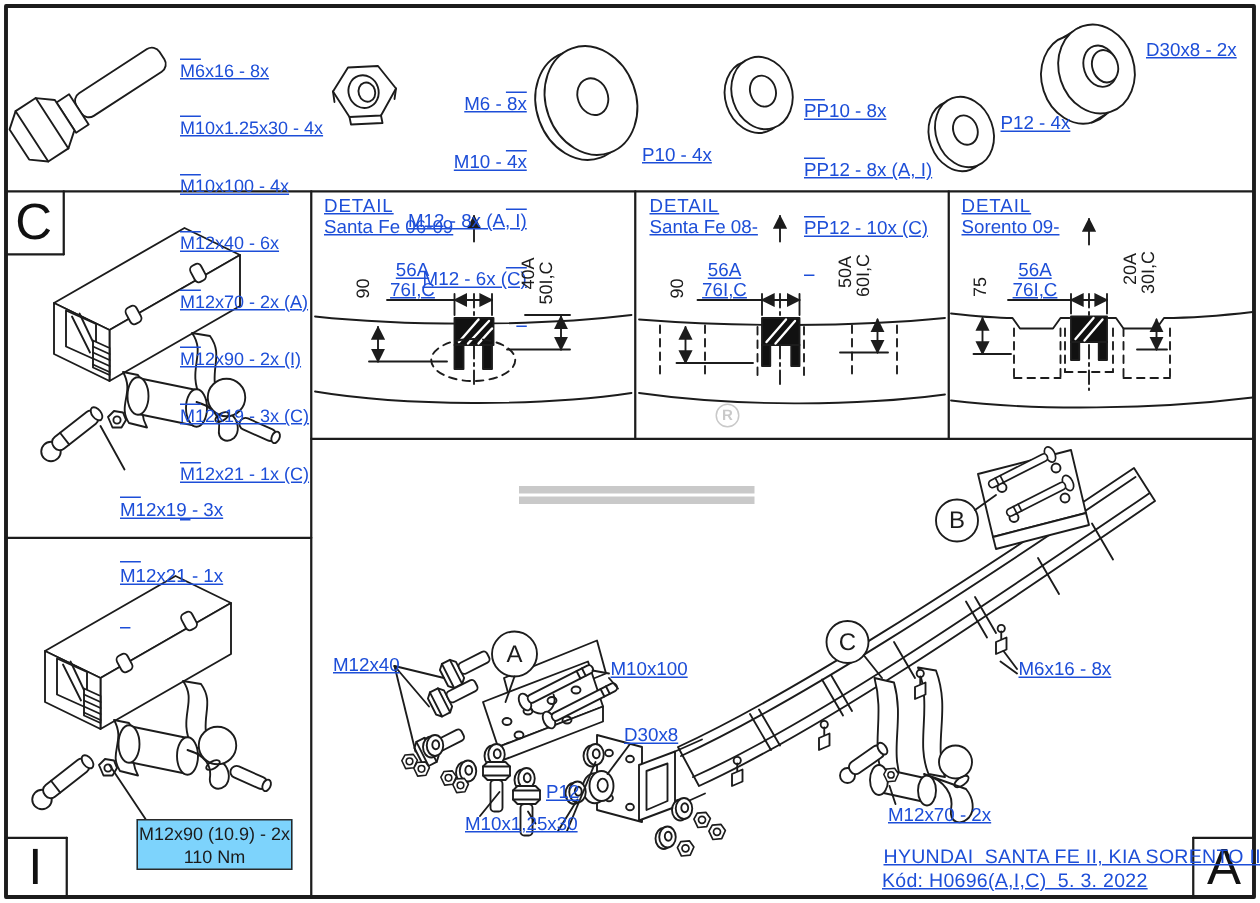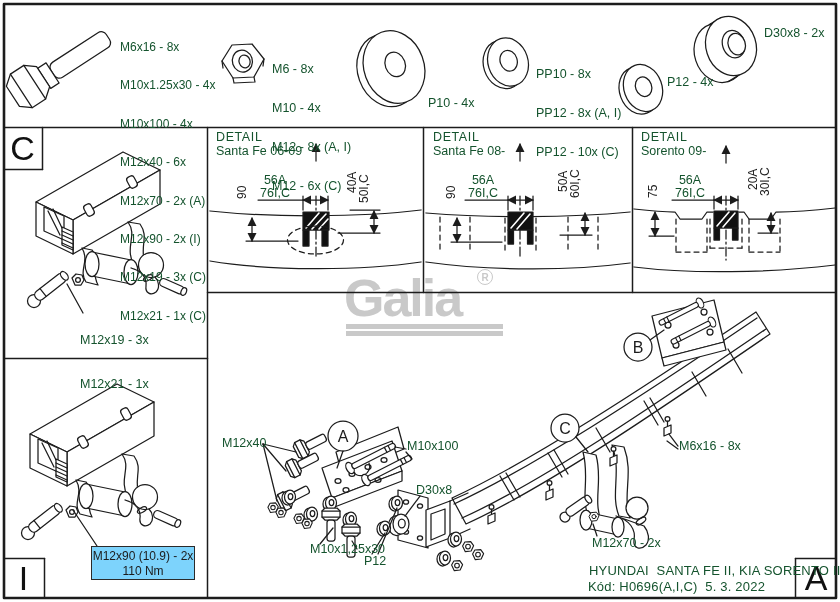--- a/index.html
+++ b/index.html
@@ -1,42 +1,41 @@
 <!DOCTYPE html>
 <html><head>
 <meta charset="utf-8">
 <style>
   html,body{margin:0;padding:0;background:#888;}
   .sheet{
     position:relative;width:840px;height:602px;background:#ffffff;
     font-family:"Liberation Sans",sans-serif;color:#1c1c1c;overflow:hidden;
   }
   .sheet svg{position:absolute;left:0;top:0;z-index:2;}
-  .lbl{position:absolute;z-index:3;font-size:12.5px;line-height:13px;color:#14532d;white-space:pre;}
+  .lbl{position:absolute;z-index:3;font-size:12.5px;line-height:13px;color:#1d4ed8;white-space:pre;text-decoration:underline;}
   .list div{white-space:pre;}
   .bolt-list div{line-height:12.4px;font-size:12px;}
   .nut-list div,.pp-list div{line-height:13px;font-size:12.5px;}
   .vlbl{position:absolute;z-index:3;font-size:12px;color:#1c1c1c;transform:rotate(-90deg);transform-origin:0 0;white-space:pre;}
   .corner-letter{position:absolute;z-index:3;display:flex;align-items:center;justify-content:center;font-size:34px;font-weight:400;color:#111;}
   .balloon-letter{position:absolute;z-index:3;width:30px;text-align:center;font-size:16px;color:#1c1c1c;}
   .detail-title{letter-spacing:.6px;font-size:12.5px;}
   .torque-box{position:absolute;z-index:3;border:1.3px solid #2a2a2a;background:#7dd3fc;
     width:102px;height:30px;text-align:center;font-size:12px;line-height:14.5px;padding-top:2px;}
   .footer-line{font-size:13px;letter-spacing:.2px;}
   .watermark-text{position:absolute;z-index:1;font-size:52px;font-weight:bold;letter-spacing:-2px;color:#c9c9c9;}
   .watermark-bar{position:absolute;z-index:1;background:#c9c9c9;width:157px;height:4.5px;}
   .watermark-r{position:absolute;z-index:1;width:14px;height:14px;border:1.8px solid #c9c9c9;border-radius:50%;
     color:#c9c9c9;font-size:10px;font-weight:bold;display:flex;align-items:center;justify-content:center;}
 </style>
 </head>
 <body>
 
 <div class="sheet">
 
-  <div class="watermark-text" style="left:344px;top:268px;">Galia</div>
   <div class="watermark-bar" style="left:346px;top:324px;"></div>
   <div class="watermark-bar" style="left:346px;top:331px;"></div>
   <div class="watermark-r" style="left:477px;top:269px;">R</div>
 
   <svg width="840" height="602" viewBox="0 0 840 602">
     <defs>
       <marker id="arr" viewBox="0 0 10 10" refX="9" refY="5" markerWidth="7.5" markerHeight="7.5" orient="auto-start-reverse">
         <path d="M0,0 L10,5 L0,10 z" fill="#1c1c1c" stroke="none"></path>
       </marker>
 
@@ -412,21 +411,21 @@
   <div class="lbl list bolt-list" style="left:120px;top:15px;">
     <div>M6x16 - 8x</div>
     <div>M10x1.25x30 - 4x</div>
     <div>M10x100 - 4x</div>
     <div>M12x40 - 6x</div>
     <div>M12x70 - 2x (A)</div>
     <div>M12x90 - 2x (I)</div>
     <div>M12x19 - 3x (C)</div>
     <div>M12x21 - 1x (C)</div>
   </div>
-  <div class="lbl list nut-list" style="left:272px;top:37px;">
+  <div class="lbl list nut-list" style="left:272px;top:37px;text-align:right;">
     <div>M6 - 8x</div>
     <div>M10 - 4x</div>
     <div>M12 - 8x (A, I)</div>
     <div>M12 - 6x (C)</div>
   </div>
   <div class="lbl" style="left:428px;top:57px;margin-top:40px;">P10 - 4x</div>
   <div class="lbl list pp-list" style="left:536px;top:42px;">
     <div>PP10 - 8x</div>
     <div>PP12 - 8x (A, I)</div>
     <div>PP12 - 10x (C)</div>
@@ -473,20 +472,20 @@
   </div>
 
   <div class="balloon-letter" style="left:328px;top:428px;">A</div>
   <div class="balloon-letter" style="left:623px;top:339px;">B</div>
   <div class="balloon-letter" style="left:550px;top:420px;">C</div>
 
   <div class="lbl" style="left:222px;top:437px;text-align:center;">M12x40</div>
   <div class="lbl" style="left:407px;top:440px;text-align:center;">M10x100</div>
   <div class="lbl" style="left:416px;top:484px;">D30x8</div>
   <div class="lbl" style="left:262px;top:543px;margin-left:48px;">M10x1,25x30</div>
-  <div class="lbl" style="left:364px;top:555px;">P12</div>
+  <div class="lbl" style="left:364px;top:522px;">P12</div>
   <div class="lbl" style="left:679px;top:440px;">M6x16 - 8x</div>
   <div class="lbl" style="left:592px;top:537px;">M12x70 - 2x</div>
 
   <div class="lbl footer-line" style="left:589px;top:564px;">HYUNDAI  SANTA FE II, KIA SORENTO III</div>
   <div class="lbl footer-line" style="left:588px;top:580px;">Kód: H0696(A,I,C)  5. 3. 2022</div>
 
 </div>
 
 </body></html>

